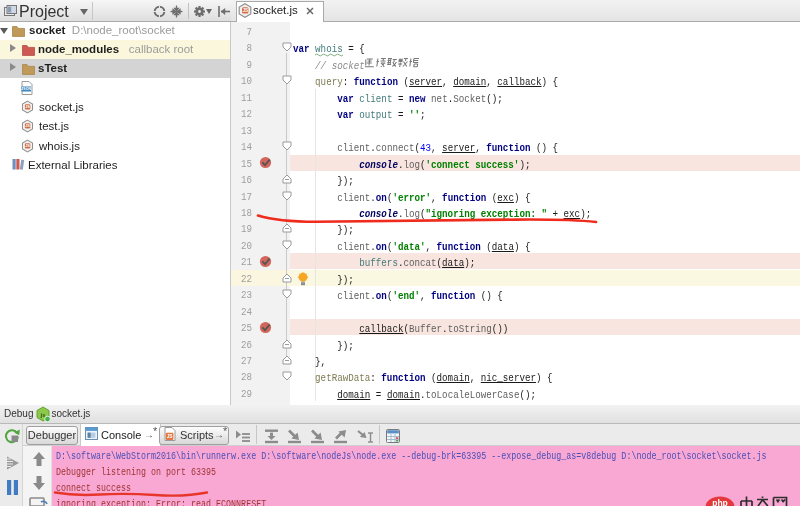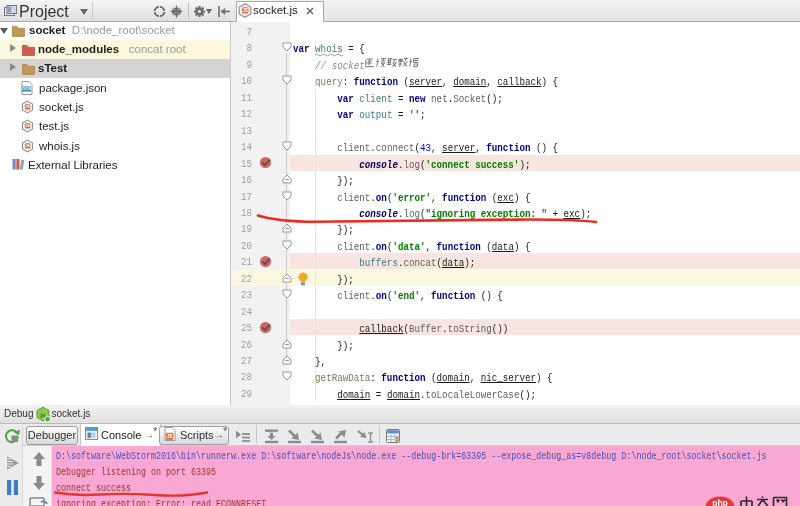--- a/index.html
+++ b/index.html
@@ -114,23 +114,22 @@
 <div class="abs" style="left:253px;top:4px;font-size:11.5px;color:#1b1b1b;">socket.js</div>
 <svg class="abs" style="left:306px;top:7px;" width="8" height="8" viewBox="0 0 8 8">
   <g stroke="#666" stroke-width="1.4">
       <line x1="1" y1="1" x2="7" y2="7"></line>
       <line x1="7" y1="1" x2="1" y2="7"></line>
     </g>
 </svg>
 
 <div class="abs" id="proj">
   <div class="trow" style="top:-1px;"><b style="margin-left:29px;">socket</b>&nbsp; <span class="gray">D:\node_root\socket</span></div>
-  <div class="trow" style="top:18px;background:#fbf7dc;"><b style="margin-left:38px;">node_modules</b>&nbsp;&nbsp; <span class="gray">concat root</span></div>
+  <div class="trow" style="top:18px;background:#fbf7dc;"><b style="margin-left:38px;">node_modules</b>&nbsp;&nbsp; <span class="gray">callback root</span></div>
   <div class="trow" style="top:37px;background:#d4d4d4;"><b style="margin-left:38px;">sTest</b></div>
-  <div class="trow" style="top:57px;"><span style="margin-left:39px;">package.json</span></div>
   <div class="trow" style="top:76px;"><span style="margin-left:39px;">socket.js</span></div>
   <div class="trow" style="top:95px;"><span style="margin-left:39px;">test.js</span></div>
   <div class="trow" style="top:115px;"><span style="margin-left:39px;">whois.js</span></div>
   <div class="trow" style="top:134px;"><span style="margin-left:28px;">External Libraries</span></div>
   <div class="arr down" style="left:0px;top:6px;border-top-color:#5a5a5a;"></div>
   <div class="arr right" style="left:10px;top:22px;border-left-color:#8a8a8a;"></div>
   <div class="arr right" style="left:10px;top:41px;border-left-color:#8a8a8a;"></div>
   <svg class="abs" style="left:12px;top:3px;" width="13" height="12" viewBox="0 0 13 12">
     <path d="M0.5,1.5 h4.4 l1.5,1.9 h6.1 v8 h-12 z" fill="#bf9a58" stroke="#a8854a" stroke-width="0.8"></path>
   </svg>

